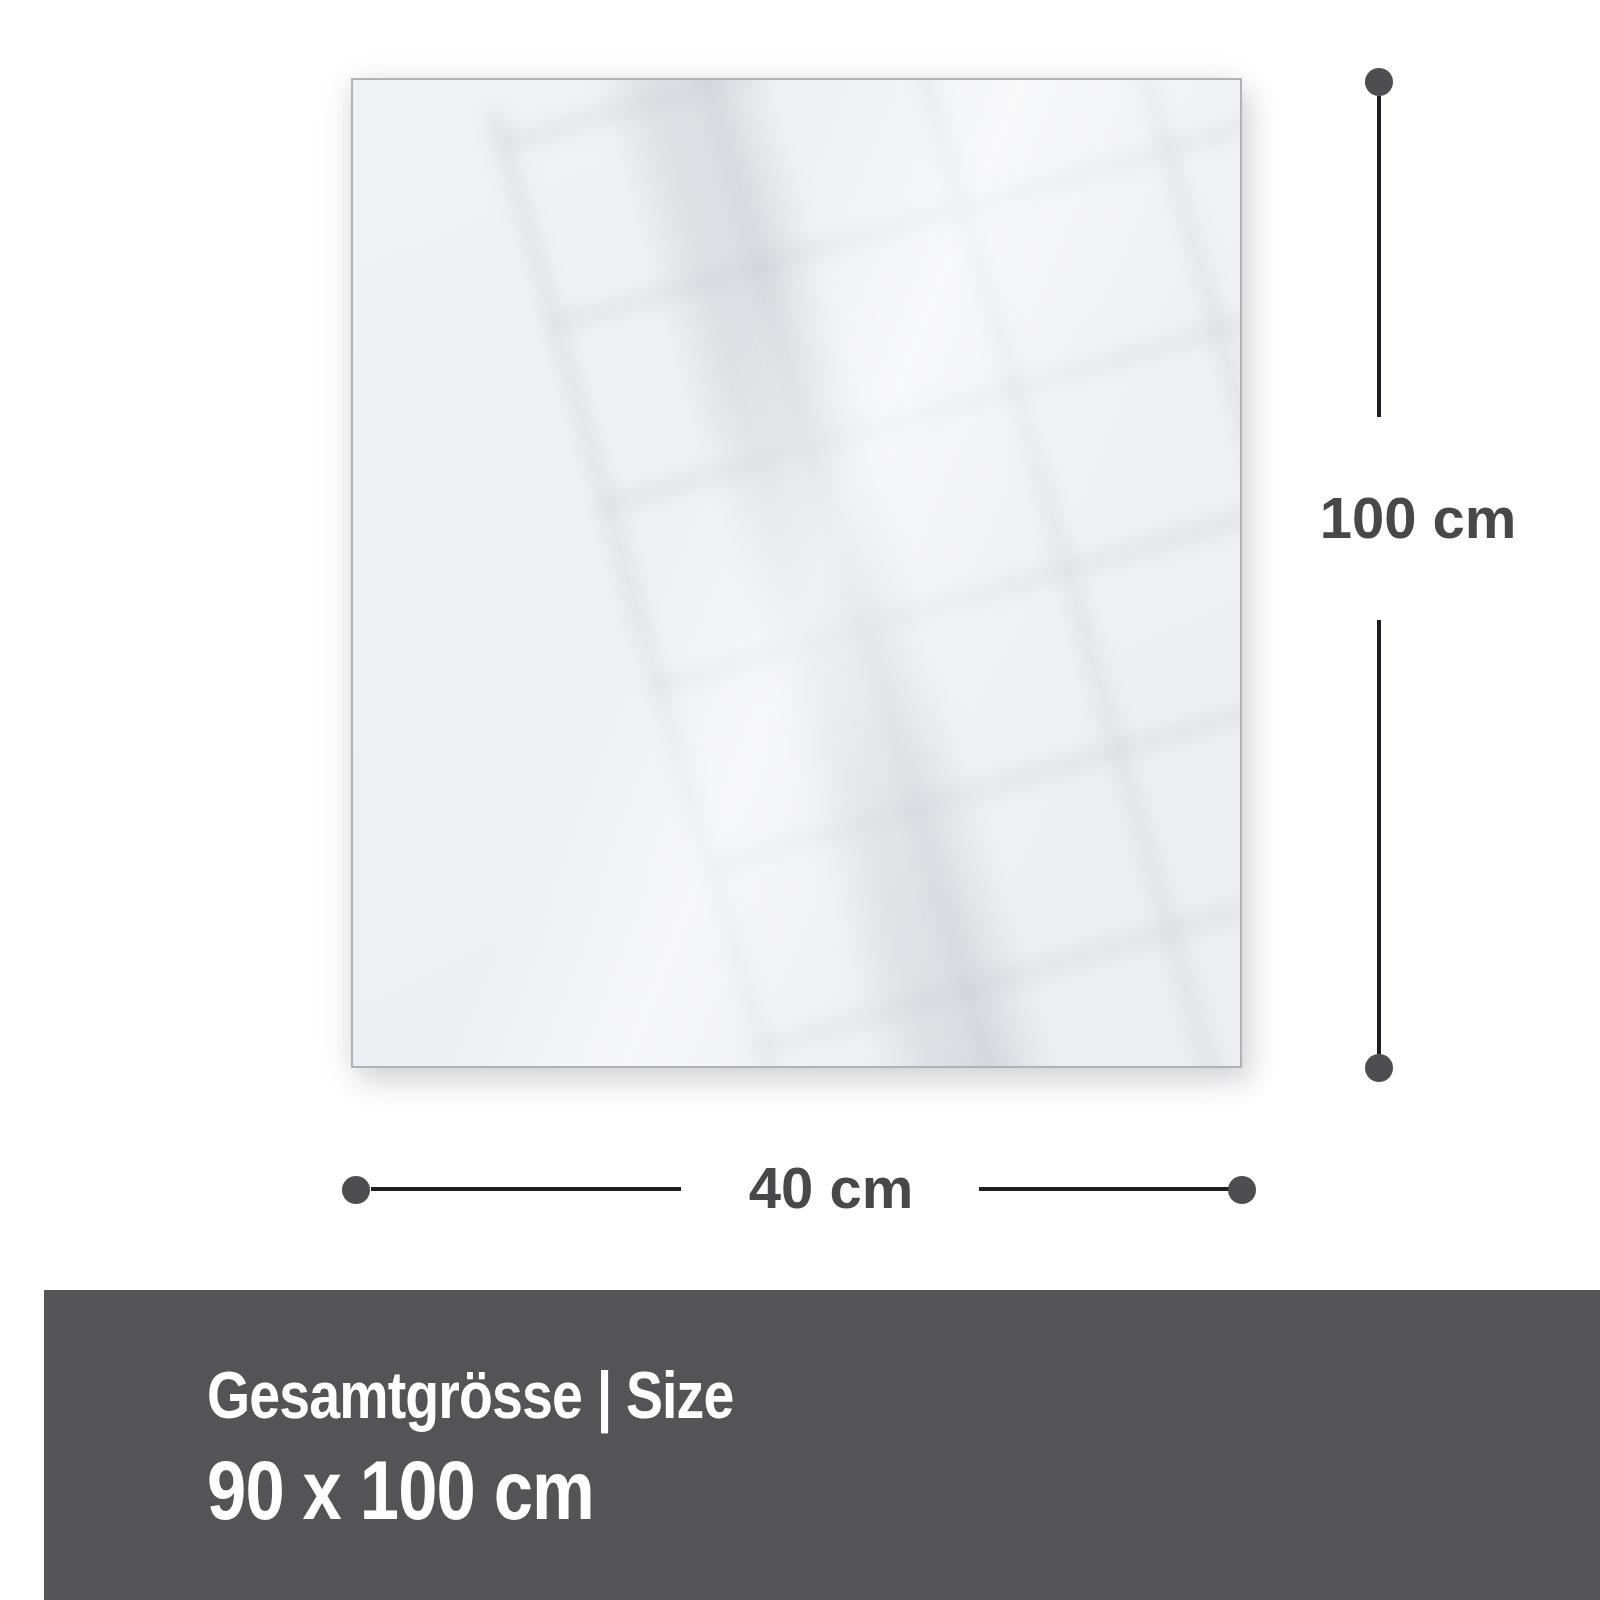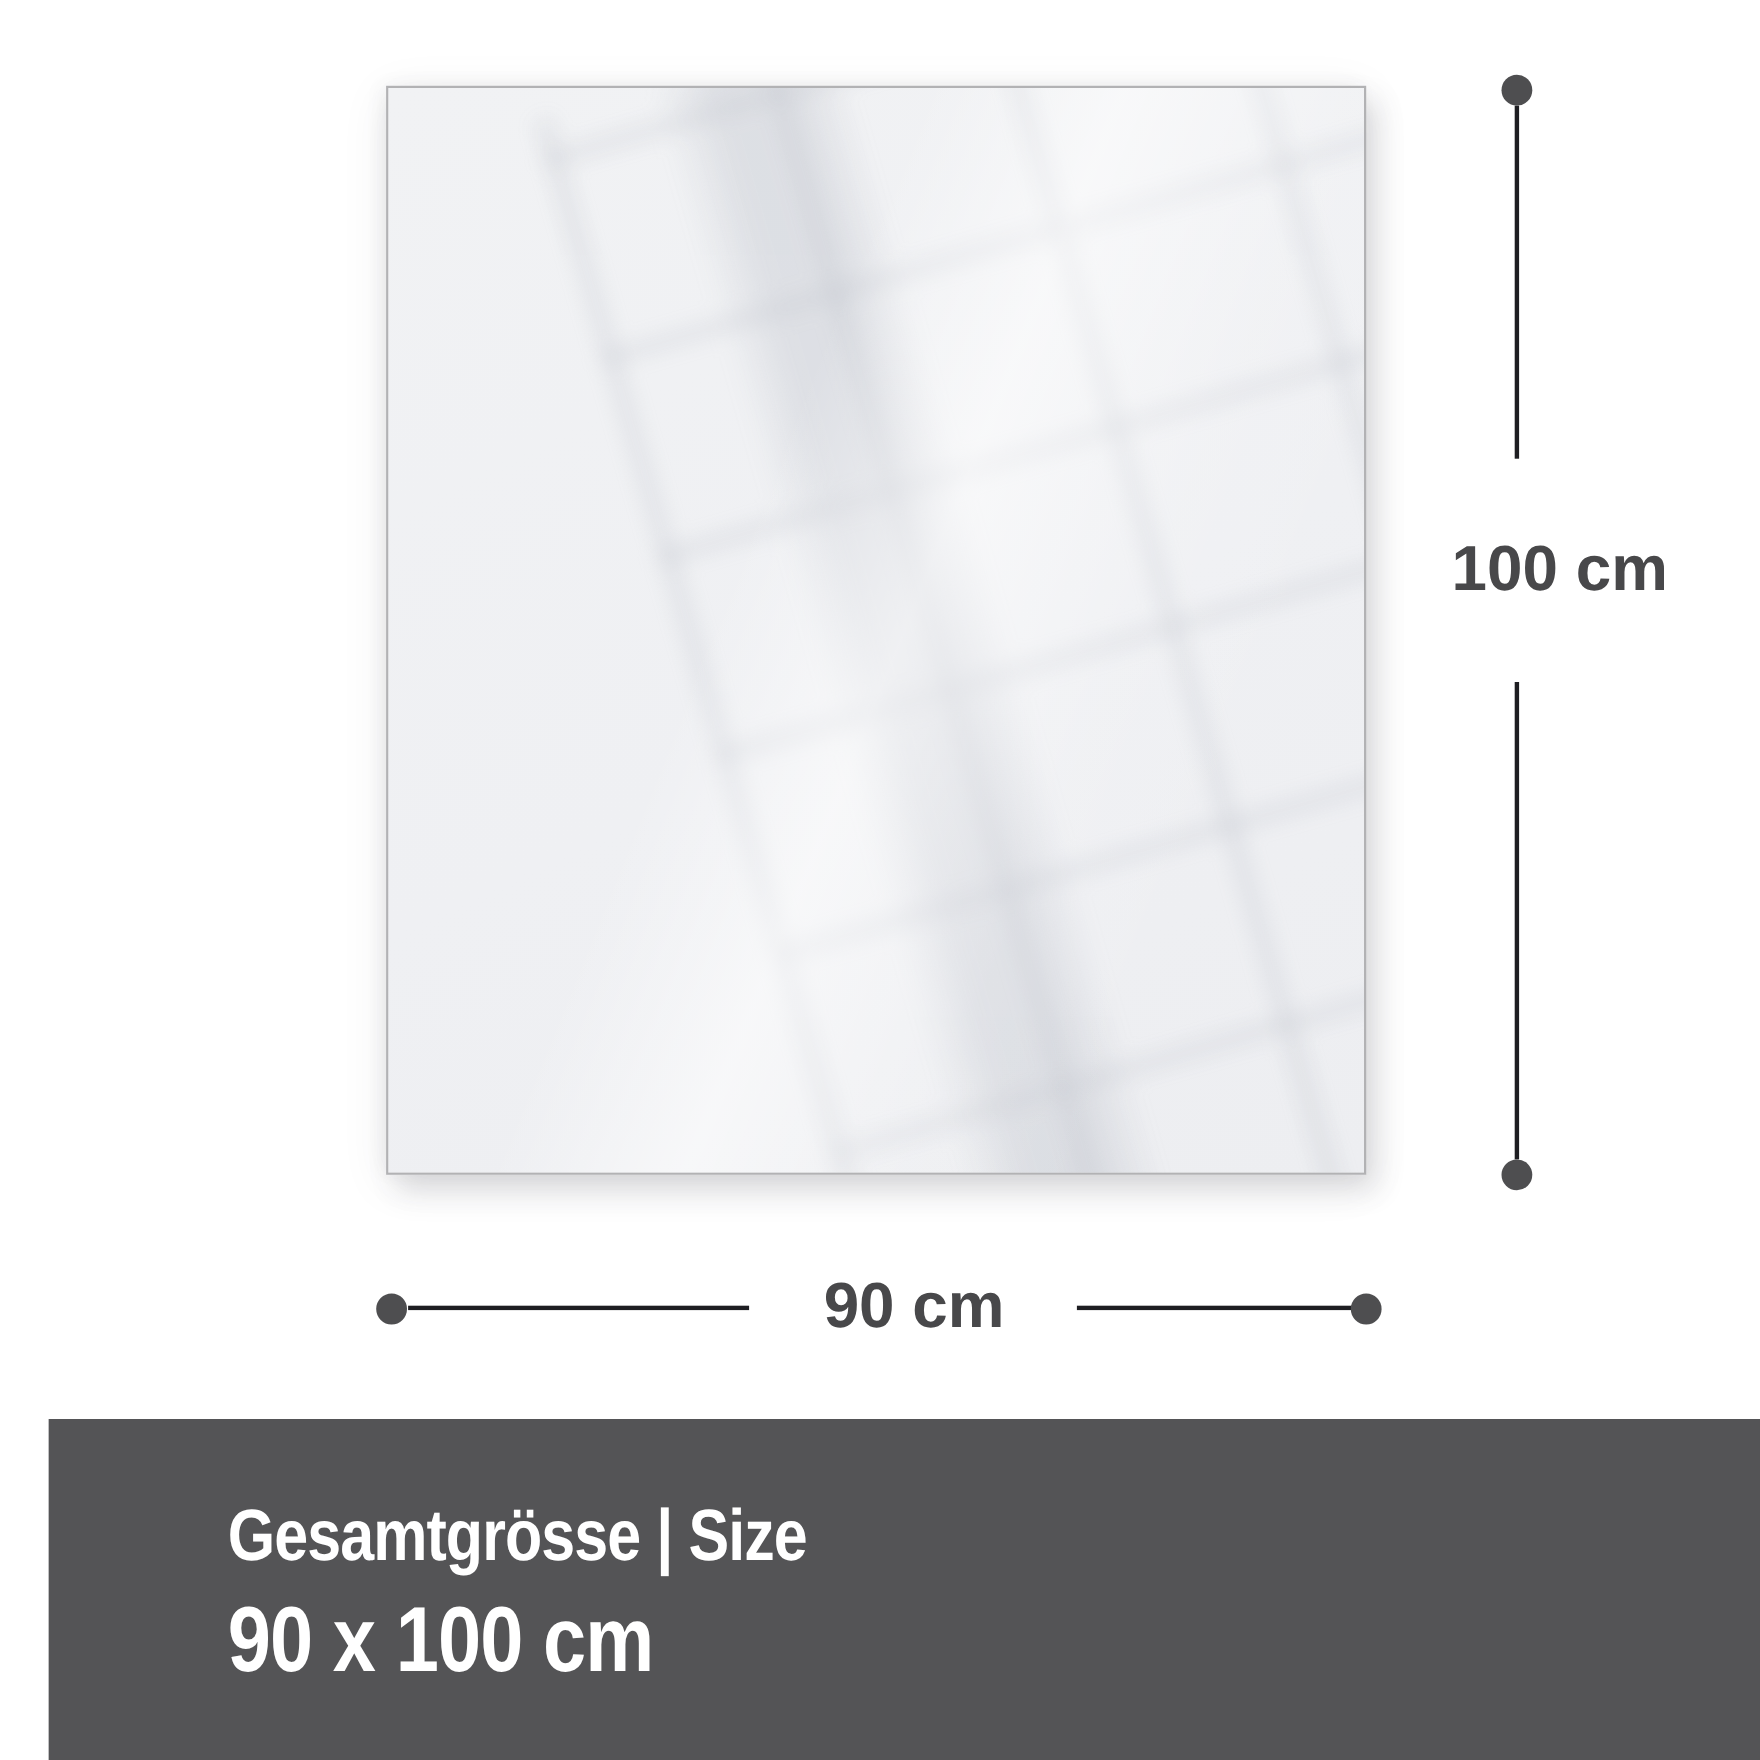--- a/index.html
+++ b/index.html
@@ -131,21 +131,21 @@
     <span class="dot" style="left:1321px; top:68px;"></span>
     <span class="seg v" style="left:1333px; top:96px; height:321px;"></span>
     <div class="dim-label" style="left:1374px; top:517px;">100 cm</div>
     <span class="seg v" style="left:1333px; top:620px; height:434px;"></span>
     <span class="dot" style="left:1321px; top:1054px;"></span>
   </div>
 
   <div>
     <span class="dot" style="left:298px; top:1176px;"></span>
     <span class="seg h" style="left:327px; top:1187px; width:310px;"></span>
-    <div class="dim-label" style="left:787px; top:1187px;">90 cm</div>
+    <div class="dim-label" style="left:787px; top:1187px;">40 cm</div>
     <span class="seg h" style="left:935px; top:1187px; width:263px;"></span>
     <span class="dot" style="left:1184px; top:1176px;"></span>
   </div>
 
   <div class="footer"></div>
   <div class="footer-title">Gesamtgrösse | Size</div>
   <div class="footer-size">90 x 100 cm</div>
 
 </div>
 

